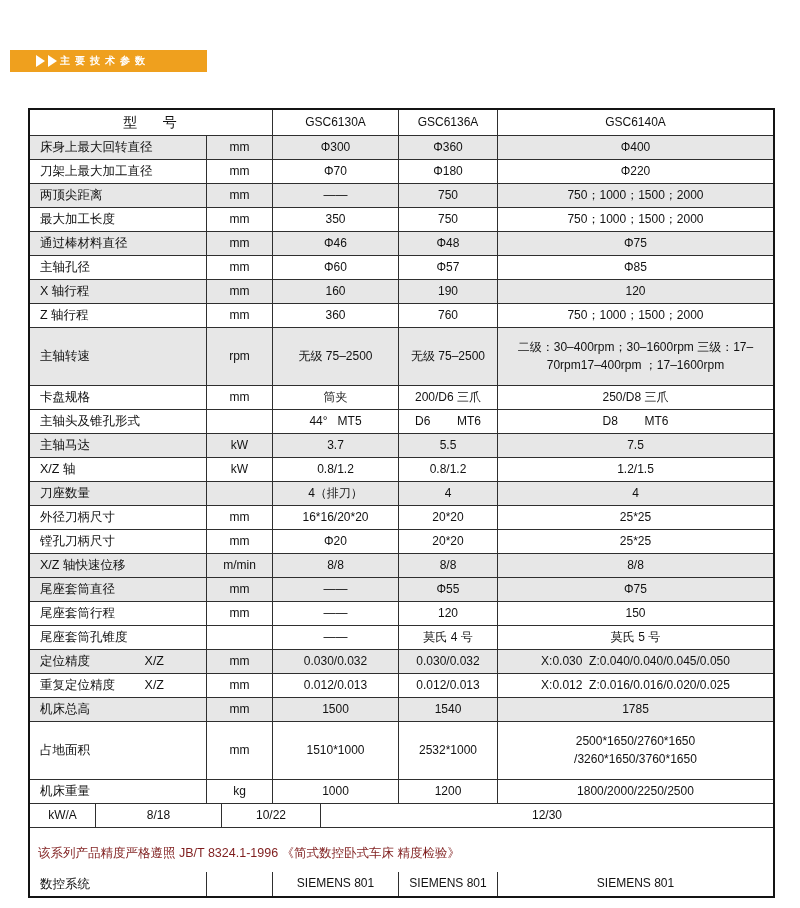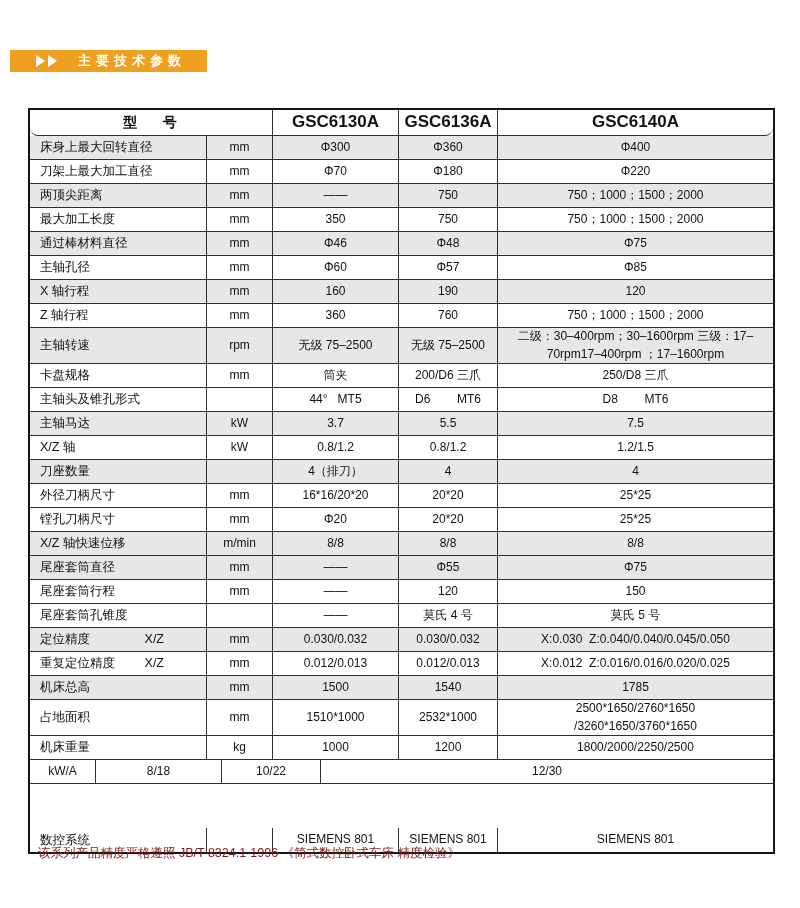--- a/index.html
+++ b/index.html
@@ -11,47 +11,47 @@
   
   .banner {
     position:absolute; left:10px; top:50px; width:197px; height:22px;
     display:flex; align-items:center; box-sizing:border-box; padding-left:26px;
   }
   .banner .tri {
     width:0; height:0; border-top:6px solid transparent; border-bottom:6px solid transparent;
     border-left:9px solid #fff; margin-right:3px; flex:0 0 auto;
   }
   .banner .title {
-    color:#fff; font-weight:bold; font-size:13px; letter-spacing:5px;
-    white-space:nowrap; margin-left:18px;
+    color:#fff; font-weight:bold; font-size:10px; letter-spacing:5px;
+    white-space:nowrap; margin-left:0;
   }
   
   .spec-table {
     position:absolute; left:28px; top:108px; width:747px;
     border:2px solid #141414; box-sizing:border-box; background:#fff;
   }
   .t-row { display:flex; height:24px; border-bottom:1px solid #2f2f2f; box-sizing:border-box; }
   .t-row:last-child { border-bottom:none;margin-top:44px; }
-  .t-row.tall { height:36px; }
+  .t-row.tall { height:58px; }
   .t-row.shaded { background:#e7e7e7; }
-  .t-row.header { height:26px; font-weight:bold;border-radius:8px; }
+  .t-row.header { height:26px; font-weight:normal; }
   .c {
     box-sizing:border-box; border-right:1px solid #2f2f2f;
     display:flex; align-items:center; justify-content:center;
     font-size:12px; line-height:1.45; text-align:center; white-space:pre-wrap; overflow:hidden;
   }
   .c:last-child { border-right:none; }
   .c.label { width:177px; justify-content:flex-start; padding-left:10px; font-size:12.5px; text-align:right; }
   .c.label .sub { margin-left:auto; margin-right:42px; }
   .c.unit  { width:66px; }
   .c.v1 { width:126px; }
   .c.v2 { width:99px;text-align:right; }
   .c.v3 { flex:1; }
   .c.model-label { width:243px; font-size:14px; letter-spacing:2px; }
-  .c.model { font-size:17px; }
+  .c.model { font-size:12px; }
   
   .footer-note {
     position:absolute; left:38px; top:845px; font-size:12.5px; color:#7f1d1d; white-space:nowrap;
   }
 </style>
 </head>
 <body>
 
 <div class="page">
 

